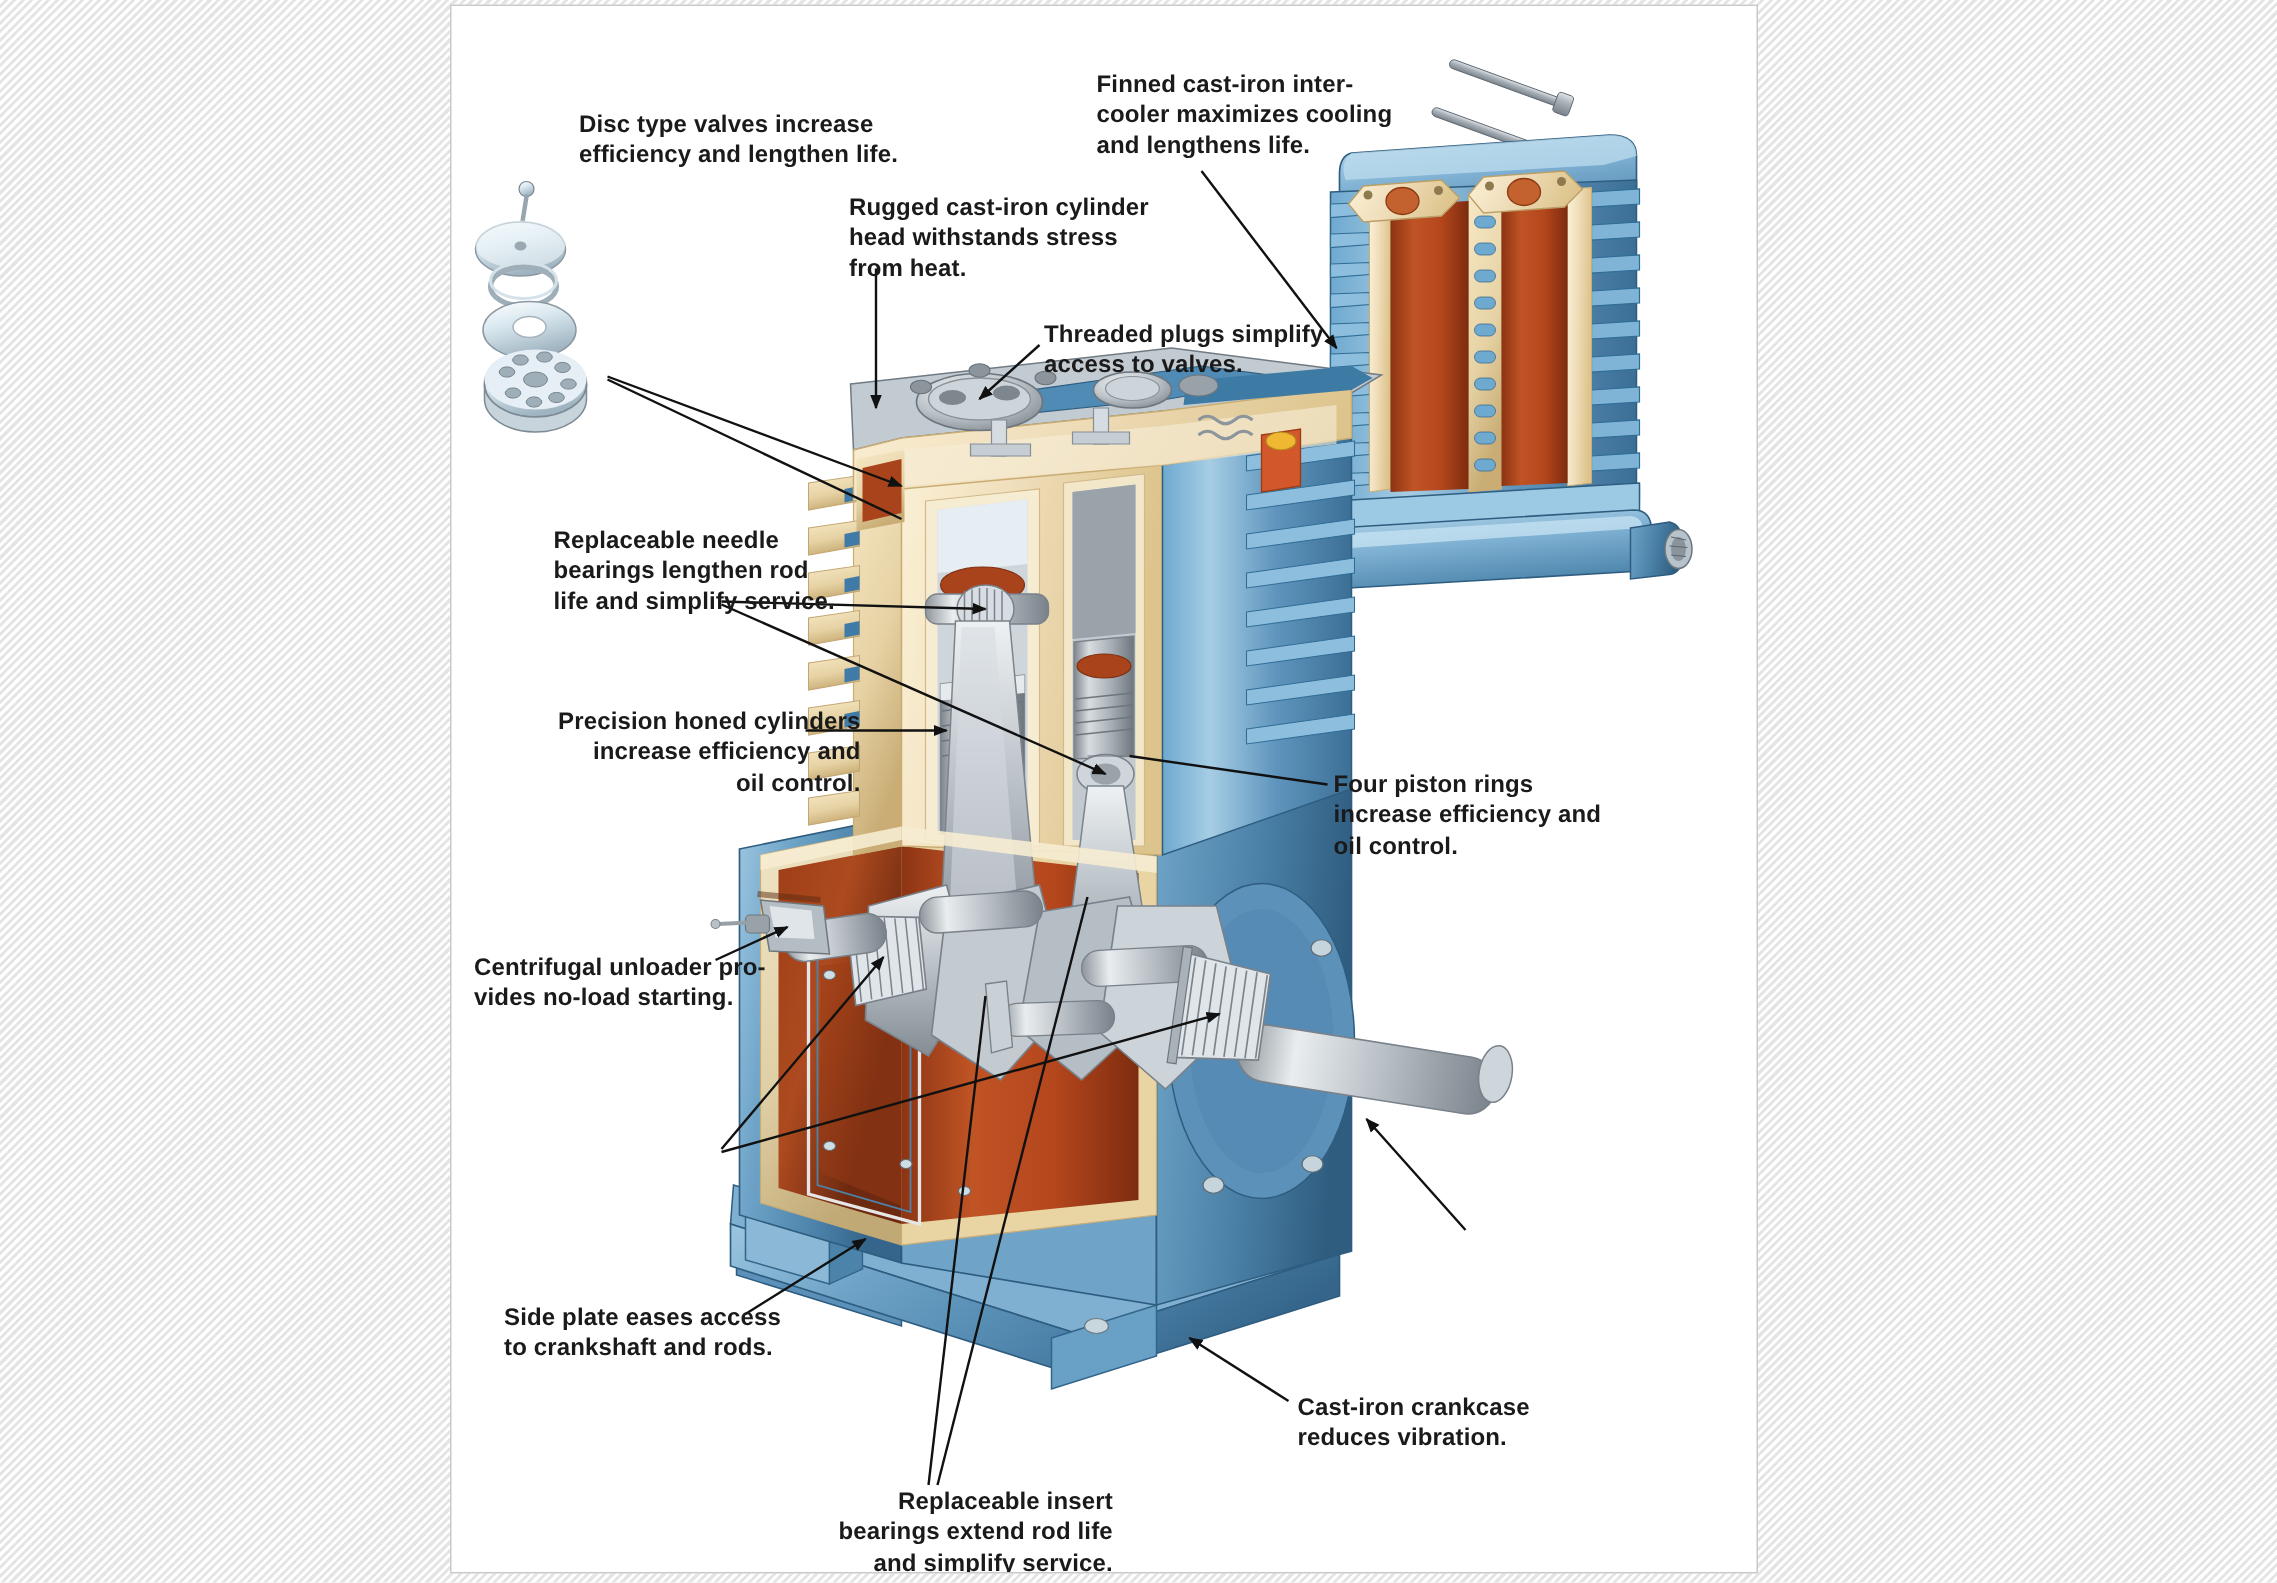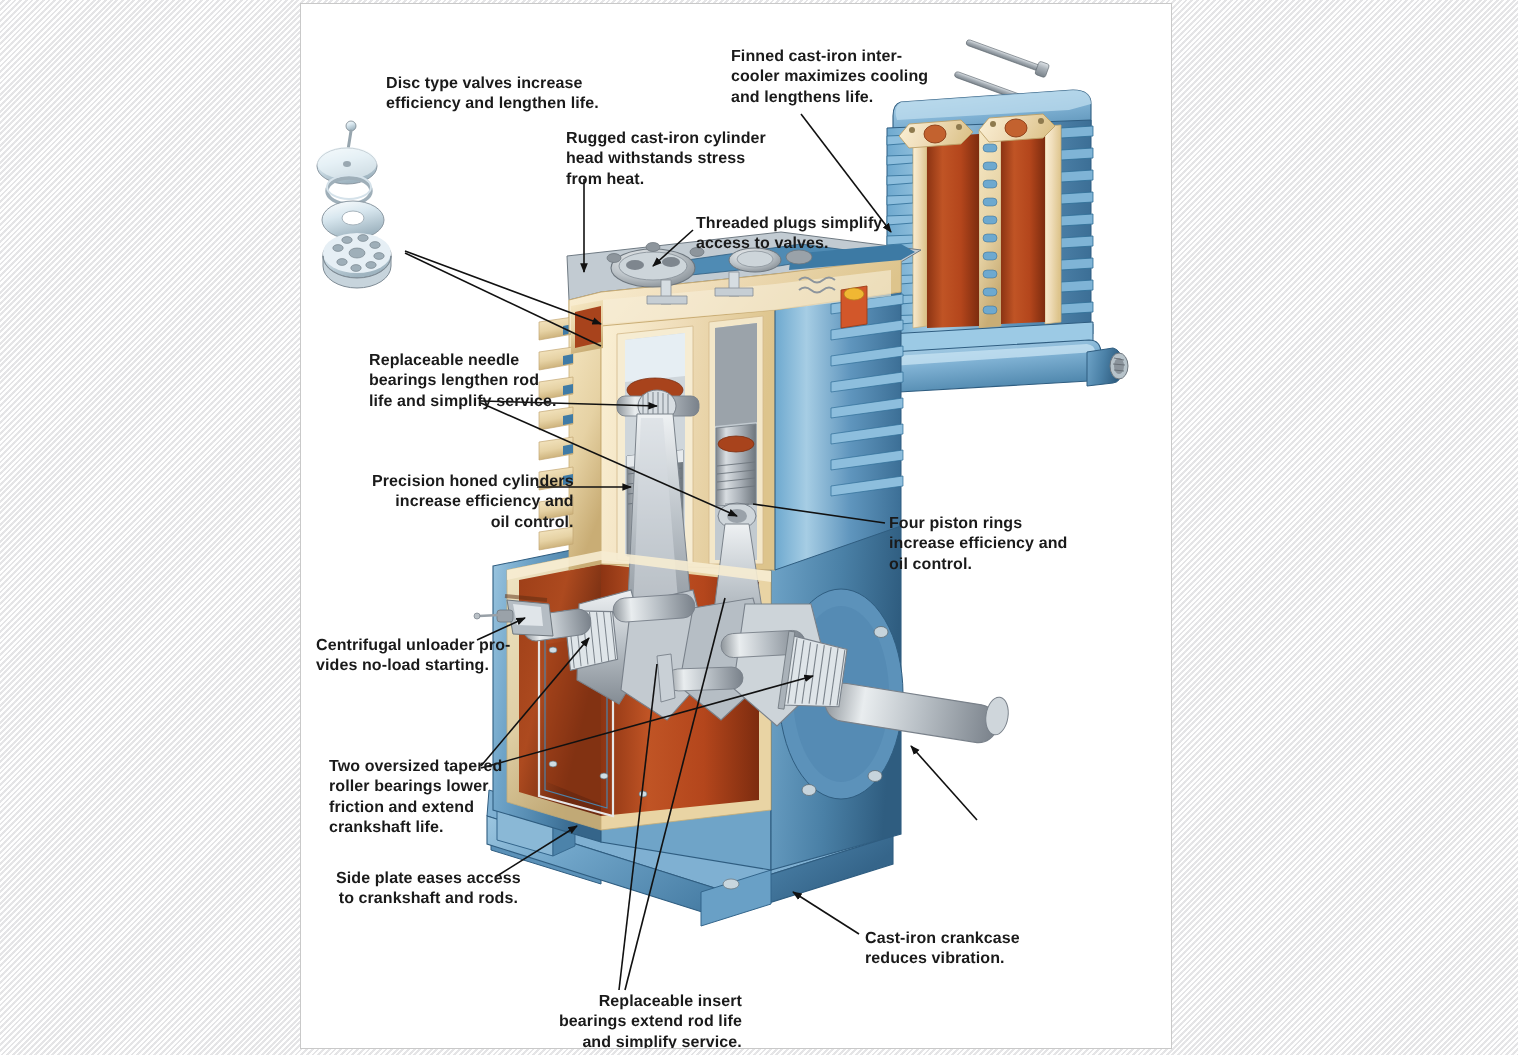--- a/index.html
+++ b/index.html
@@ -593,25 +593,21 @@
 bearings lengthen rod
 life and simplify service.</div>
       <div class="label" style="left:71px;  top:468px;text-align:right;">Precision honed cylinders
 increase efficiency and
 oil control.</div>
       <div class="label" style="left:588px; top:510px;">Four piston rings
 increase efficiency and
 oil control.</div>
       <div class="label" style="left:15px;  top:632px;">Centrifugal unloader pro-
 vides no-load starting.</div>
-      <div class="label" style="left:28px;  top:753px;">Two oversized tapered
-roller bearings lower
-friction and extend
-crankshaft life.</div>
-      <div class="label" style="left:35px;  top:865px;text-align:center;">Side plate eases access
+      <div class="label" style="left:35px;  top:865px;">Side plate eases access
 to crankshaft and rods.</div>
       <div class="label" style="left:564px; top:925px;">Cast-iron crankcase
 reduces vibration.</div>
       <div class="label" style="left:258px; top:988px;text-align:right;">Replaceable insert
 bearings extend rod life
 and simplify service.</div>
     </div>
 
   </div>
 </div>

